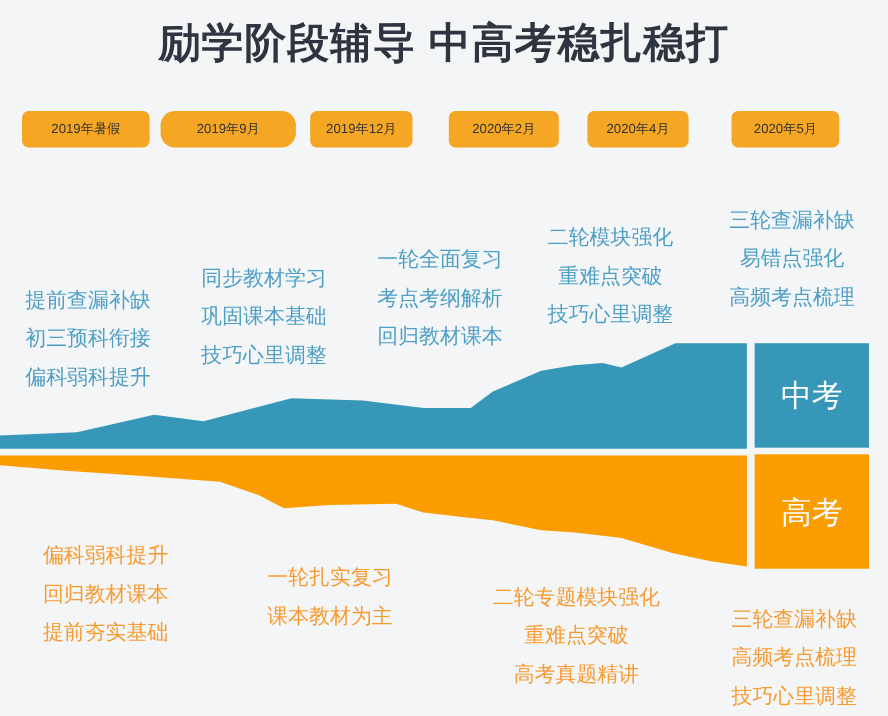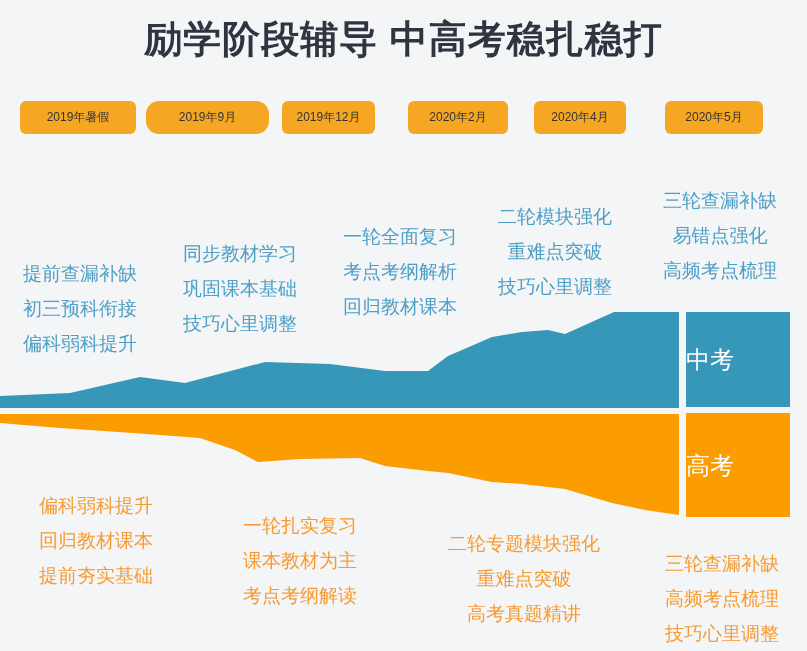--- a/index.html
+++ b/index.html
@@ -38,22 +38,22 @@
   .wave-zk,.sq-zk{fill:var(--zhongkao-fill);}
   .wave-gk,.sq-gk{fill:var(--gaokao-fill);}
   .phase{
     position:absolute;width:164px;text-align:center;
     font-size:19px;line-height:35px;white-space:nowrap;
   }
   .phase.zk{color:var(--zhongkao-text);}
   .phase.gk{color:var(--gaokao-text);}
   .phase span{display:block;}
   .exam-label{
-    position:absolute;left:686px;width:104px;
-    font-size:24px;line-height:32px;color:var(--label-text);
+    position:absolute;left:686px;width:104px;text-align:center;
+    font-size:28px;line-height:32px;color:var(--label-text);
   }
   #zk-label{top:344px;}
   #gk-label{top:450px;}
 </style>
 </head>
 <body>
 
 <h1 class="title">励学阶段辅导 中高考稳扎稳打</h1>
 
 <div class="tl-btn">2019年暑假</div>
@@ -100,21 +100,20 @@
 </div>
 
 <div class="phase gk" style="left:14px;top:488px;">
   <span>偏科弱科提升</span>
   <span>回归教材课本</span>
   <span>提前夯实基础</span>
 </div>
 <div class="phase gk" style="left:218px;top:508px;">
   <span>一轮扎实复习</span>
   <span>课本教材为主</span>
-  <span>考点考纲解读</span>
 </div>
 <div class="phase gk" style="left:442px;top:526px;">
   <span>二轮专题模块强化</span>
   <span>重难点突破</span>
   <span>高考真题精讲</span>
 </div>
 <div class="phase gk" style="left:640px;top:546px;">
   <span>三轮查漏补缺</span>
   <span>高频考点梳理</span>
   <span>技巧心里调整</span>

